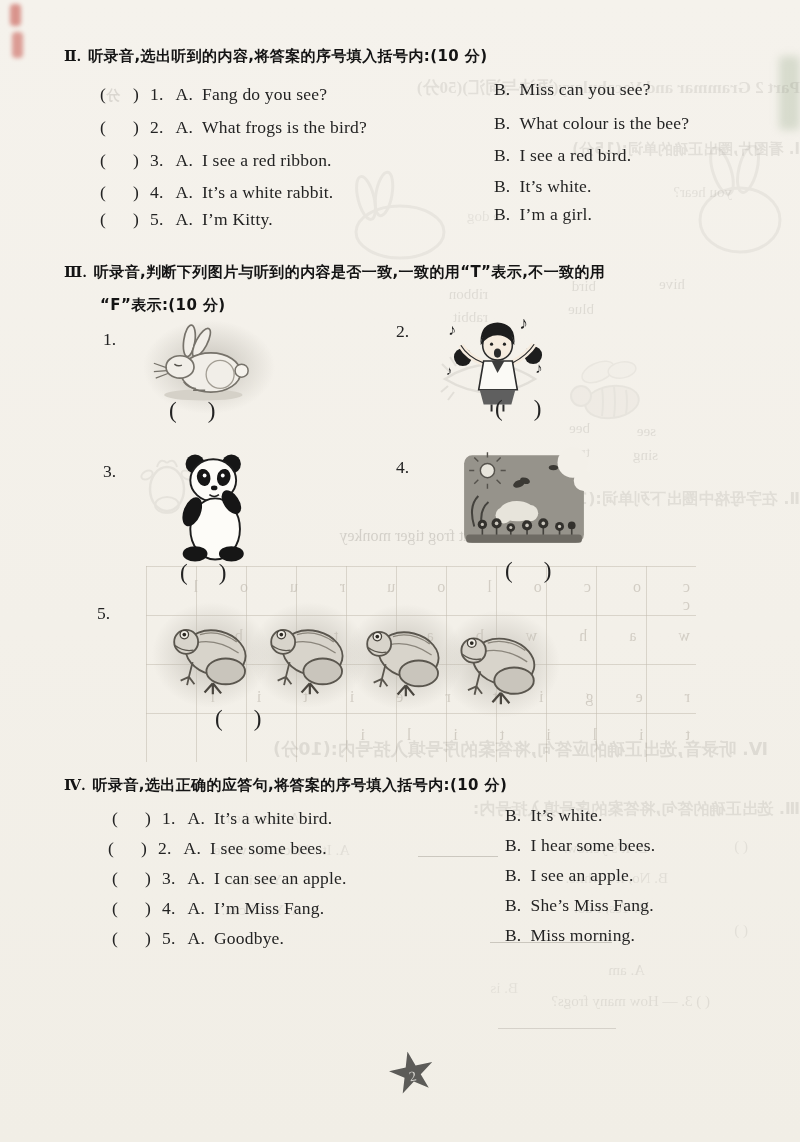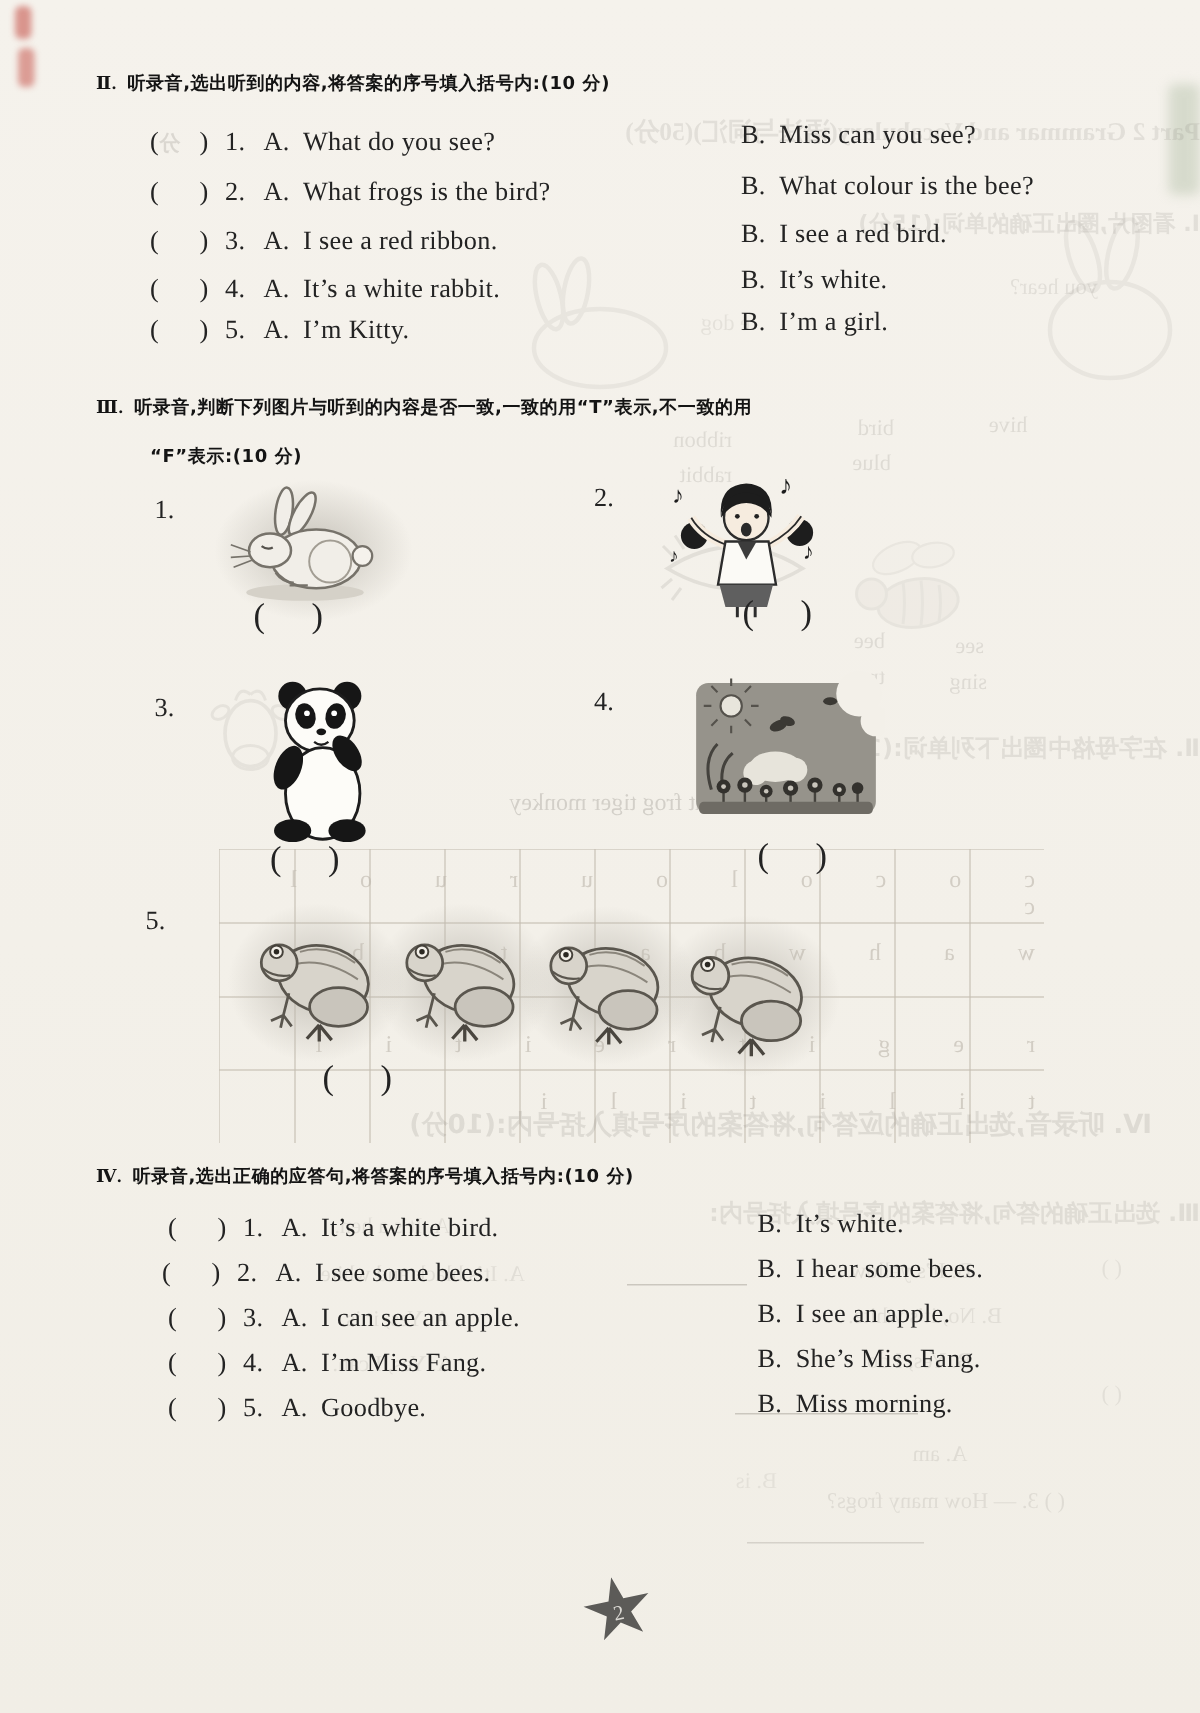--- a/index.html
+++ b/index.html
@@ -1,20 +1,20 @@
 <!DOCTYPE html>
 <html><head>
 <meta charset="utf-8">
 <style>
   html,body{margin:0;padding:0}
   .page{position:relative;width:800px;height:1142px;overflow:hidden;
         background:linear-gradient(180deg,#f5f2ec 0%,#f3f0e9 55%,#f1eee6 100%);
         font-family:"Liberation Serif","DejaVu Serif",serif;}
   .hdr{position:absolute;white-space:nowrap;font-family:"DejaVu Sans",sans-serif;
-       font-weight:700;font-size:12px;color:#141414;letter-spacing:.4px}
+       font-weight:700;font-size:15px;color:#141414;letter-spacing:.4px}
   .hdr .rn{font-family:"Liberation Serif","DejaVu Serif",serif;margin-right:7px}
   .row{position:absolute;white-space:nowrap;font-size:17.5px;color:#232323;letter-spacing:.2px}
   .row .po{margin-right:27px}
   .row .pc{margin-right:11px}
   .row .num{margin-right:12px}
   .row .opt{margin-right:9px}
   .inum{position:absolute;font-size:17.5px;color:#232323}
   .bpair{position:absolute;font-size:23px;color:#232323}
   .bpair .bgap{display:inline-block;width:31px}
   .img{position:absolute}
@@ -117,21 +117,21 @@
     <ellipse cx="7" cy="20" rx="6" ry="4" fill="none" stroke="#77736b" stroke-width="2" transform="rotate(-30 7 20)"></ellipse>
     <ellipse cx="47" cy="20" rx="6" ry="4" fill="none" stroke="#77736b" stroke-width="2" transform="rotate(30 47 20)"></ellipse>
     <path d="M17,12 Q20,2 27,8 M37,12 Q34,2 27,8" stroke="#77736b" stroke-width="2" fill="none"></path>
   </svg>
 
   <div>
     <div class="hdr" style="left:64px;top:47px">
       <span class="rn">Ⅱ.</span><span>听录音,选出听到的内容,将答案的序号填入括号内:(10 分)</span>
     </div>
 
-    <div class="row" style="left:100px;top:84px"><span class="po">(</span><span class="pc">)</span><span class="num">1.</span><span class="opt">A.</span><span>What do you see?</span></div>
+    <div class="row" style="left:100px;top:84px"><span class="po">(</span><span class="pc">)</span><span class="num">1.</span><span class="opt">A.</span><span>Fang do you see?</span></div>
     <div class="row" style="left:494px;top:79px"><span class="opt">B.</span><span>Miss can you see?</span></div>
 
     <div class="row" style="left:100px;top:117px"><span class="po">(</span><span class="pc">)</span><span class="num">2.</span><span class="opt">A.</span><span>What frogs is the bird?</span></div>
     <div class="row" style="left:494px;top:113px"><span class="opt">B.</span><span>What colour is the bee?</span></div>
 
     <div class="row" style="left:100px;top:150px"><span class="po">(</span><span class="pc">)</span><span class="num">3.</span><span class="opt">A.</span><span>I see a red ribbon.</span></div>
     <div class="row" style="left:494px;top:145px"><span class="opt">B.</span><span>I see a red bird.</span></div>
 
     <div class="row" style="left:100px;top:182px"><span class="po">(</span><span class="pc">)</span><span class="num">4.</span><span class="opt">A.</span><span>It’s a white rabbit.</span></div>
     <div class="row" style="left:494px;top:176px"><span class="opt">B.</span><span>It’s white.</span></div>

